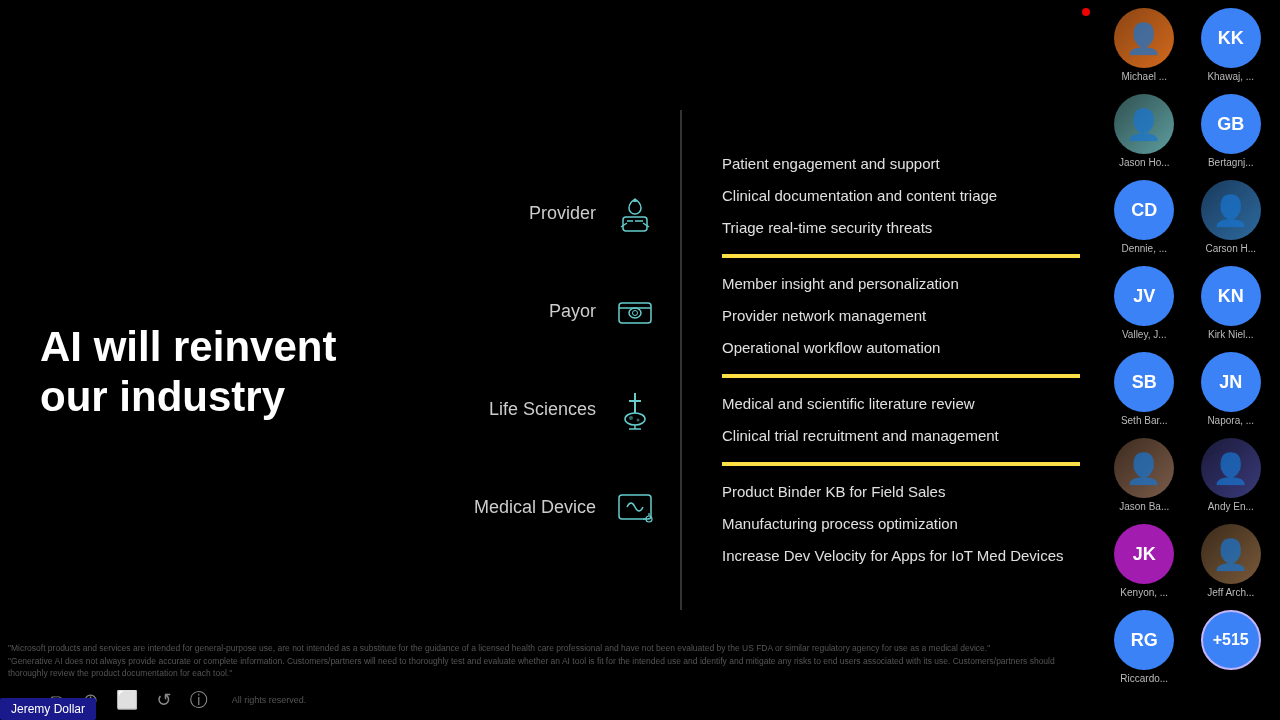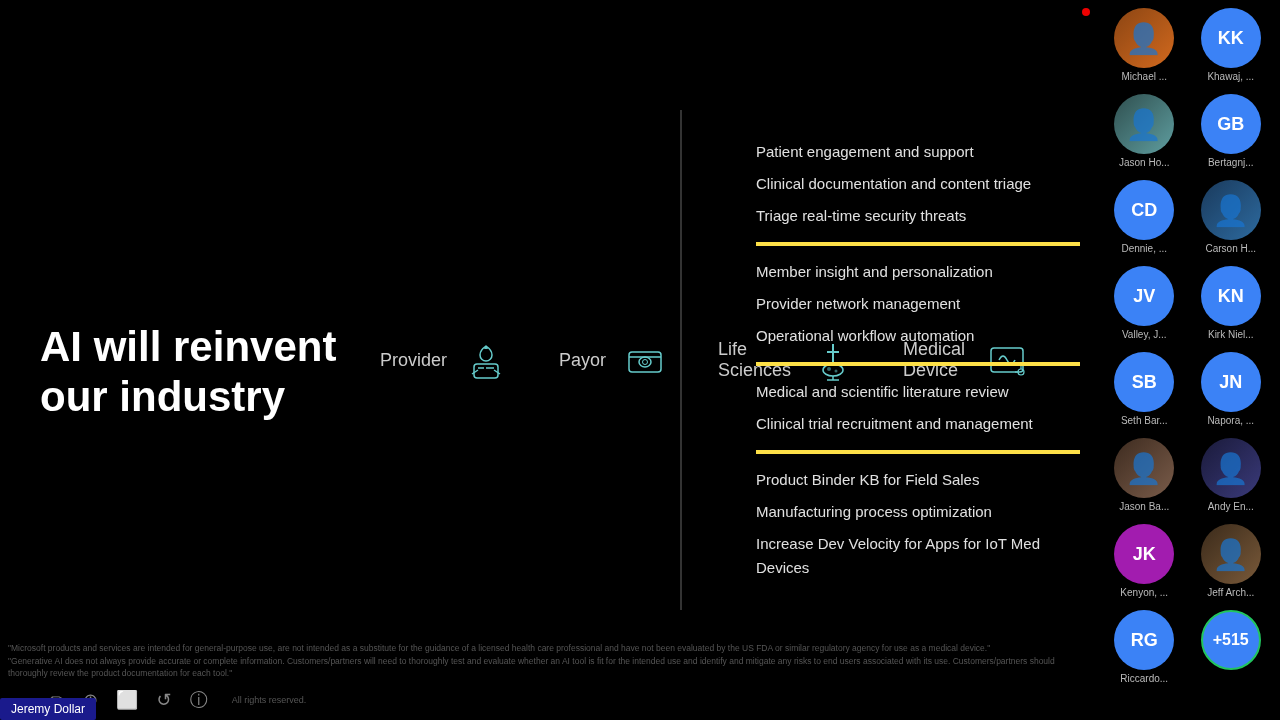--- a/index.html
+++ b/index.html
@@ -39,21 +39,21 @@
     }
 
     .headline .highlight {
       color: #ffffff;
     }
 
     
     .center-panel {
       width: 280px;
       display: flex;
-      flex-direction: row;
+      flex-direction: column;
       gap: 48px;
       padding: 20px 0;
     }
 
     .category-item {
       display: flex;
       align-items: center;
       justify-content: flex-end;
       gap: 14px;
     }
@@ -93,21 +93,20 @@
       flex-direction: column;
       gap: 0;
       padding: 30px 20px;
     }
 
     .section-items {
       display: flex;
       flex-direction: column;
       gap: 8px;
       padding: 14px 0;
-      margin-left: 34px;
     }
 
     .section-items + .section-items {
       border-top: 4px solid #fde047;
     }
 
     .item-text {
       color: #e0e0e0;
       font-size: 15px;
       line-height: 1.6;
@@ -166,21 +165,21 @@
     .avatar.active-speaker {
       border: 2px solid #0078d4;
     }
 
     
     .plus-count {
       background: #1a1a2e;
       color: #fff;
       font-size: 16px;
       font-weight: 600;
-      border: 2px solid #22c55e;
+      border: 2px solid #c4b5fd;
     }
 
     
     .recording-dot {
       position: absolute;
       top: 8px;
       right: 190px;
       width: 8px;
       height: 8px;
       background: #e00;

